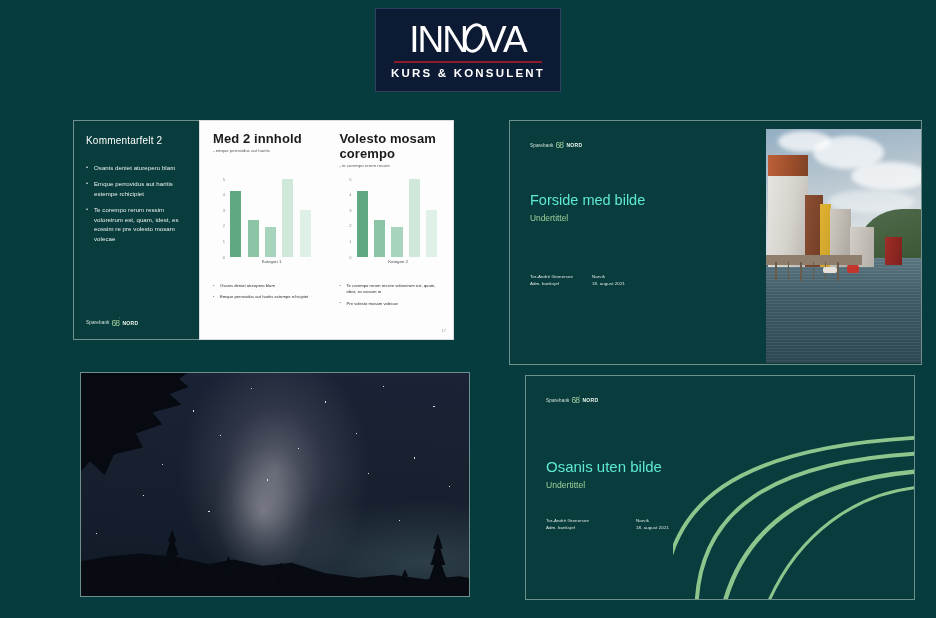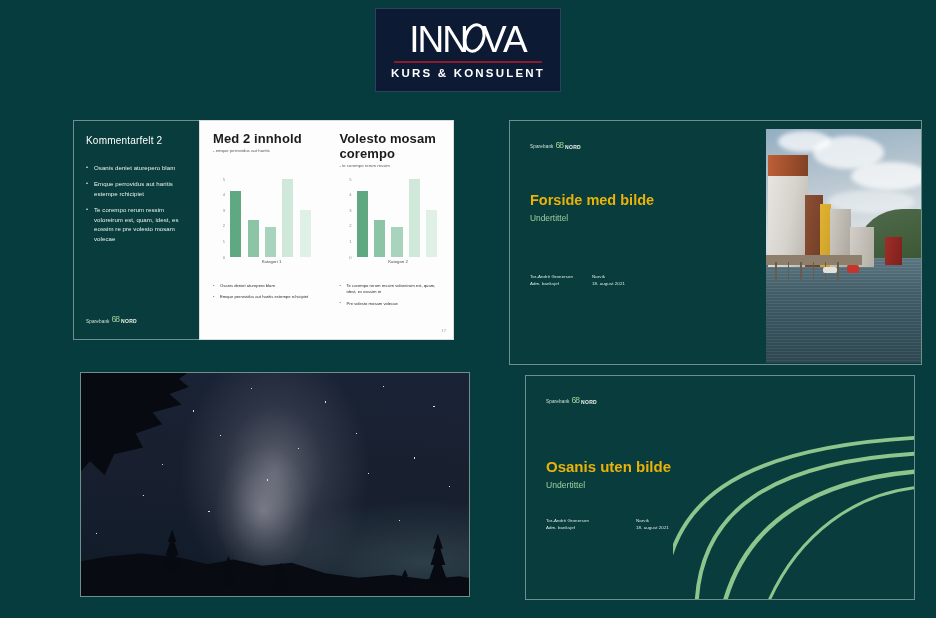--- a/index.html
+++ b/index.html
@@ -62,21 +62,21 @@
   .kf-list li::before {
     content: "•"; position: absolute; left: 0; top: -0.5px;
     color: #cfe3da; font-size: 6px;
   }
   .sb-logo {
     display: flex; align-items: center; gap: 2px;
     font-size: 4.6px; color: #cfe3d7; letter-spacing: .15px; white-space: nowrap;
   }
   .sb-logo .mark {
     display: inline-flex; align-items: center; position: relative;
-    color: #9ecf9c; font-size: 8.5px; letter-spacing: -1px; line-height: 1; flex-direction: column;
+    color: #9ecf9c; font-size: 8.5px; letter-spacing: -1px; line-height: 1;
   }
   .sb-logo .mark .deg {
     font-size: 3.4px; position: relative; top: -3px; left: 0px; letter-spacing: 0;
   }
   .sb-logo .nord { font-weight: bold; color: #e9f3ea; font-size: 5px; letter-spacing: .3px; }
   .slideA-sblogo { position: absolute; left: 12px; bottom: 12px; }
 
   
   .wc { position: absolute; top: 10px; width: 50%; height: 100%; }
   .wc-left { left: 0; } .wc-right { left: 50%; }
@@ -106,21 +106,21 @@
     color: #2c2c2c; font-size: 4.2px; line-height: 1.5; margin-bottom: 5px;
   }
   .wc-bullets li::before {
     content: "•"; position: absolute; left: 0; top: -.3px; color: #666; font-size: 4px;
   }
   .pageno {
     position: absolute; right: 7px; bottom: 6px; font-size: 4px; color: #9a9a9a;
   }
 
   
-  .cover-title { position: absolute; color: #eab308; font-weight: 700; }
+  .cover-title { position: absolute; color: #5eead4; font-weight: 400; }
   .cover-sub { position: absolute; color: #9ecf9c; font-weight: 400; }
   .cover-meta { position: absolute; display: flex; gap: 0; }
   .cover-meta .col { color: #dfeae5; font-size: 4.4px; line-height: 1.7; letter-spacing: .1px; }
   .cover-meta .c1 { width: 62px; } .cover-meta .c2 { width: 62px; }
 
   
   .slideB { left: 509px; top: 120px; width: 413px; height: 245px; }
   .slideB .photoWrap {
     position: absolute; right: 0; top: 8px; width: 155px; height: 234px; overflow: hidden;
   }

